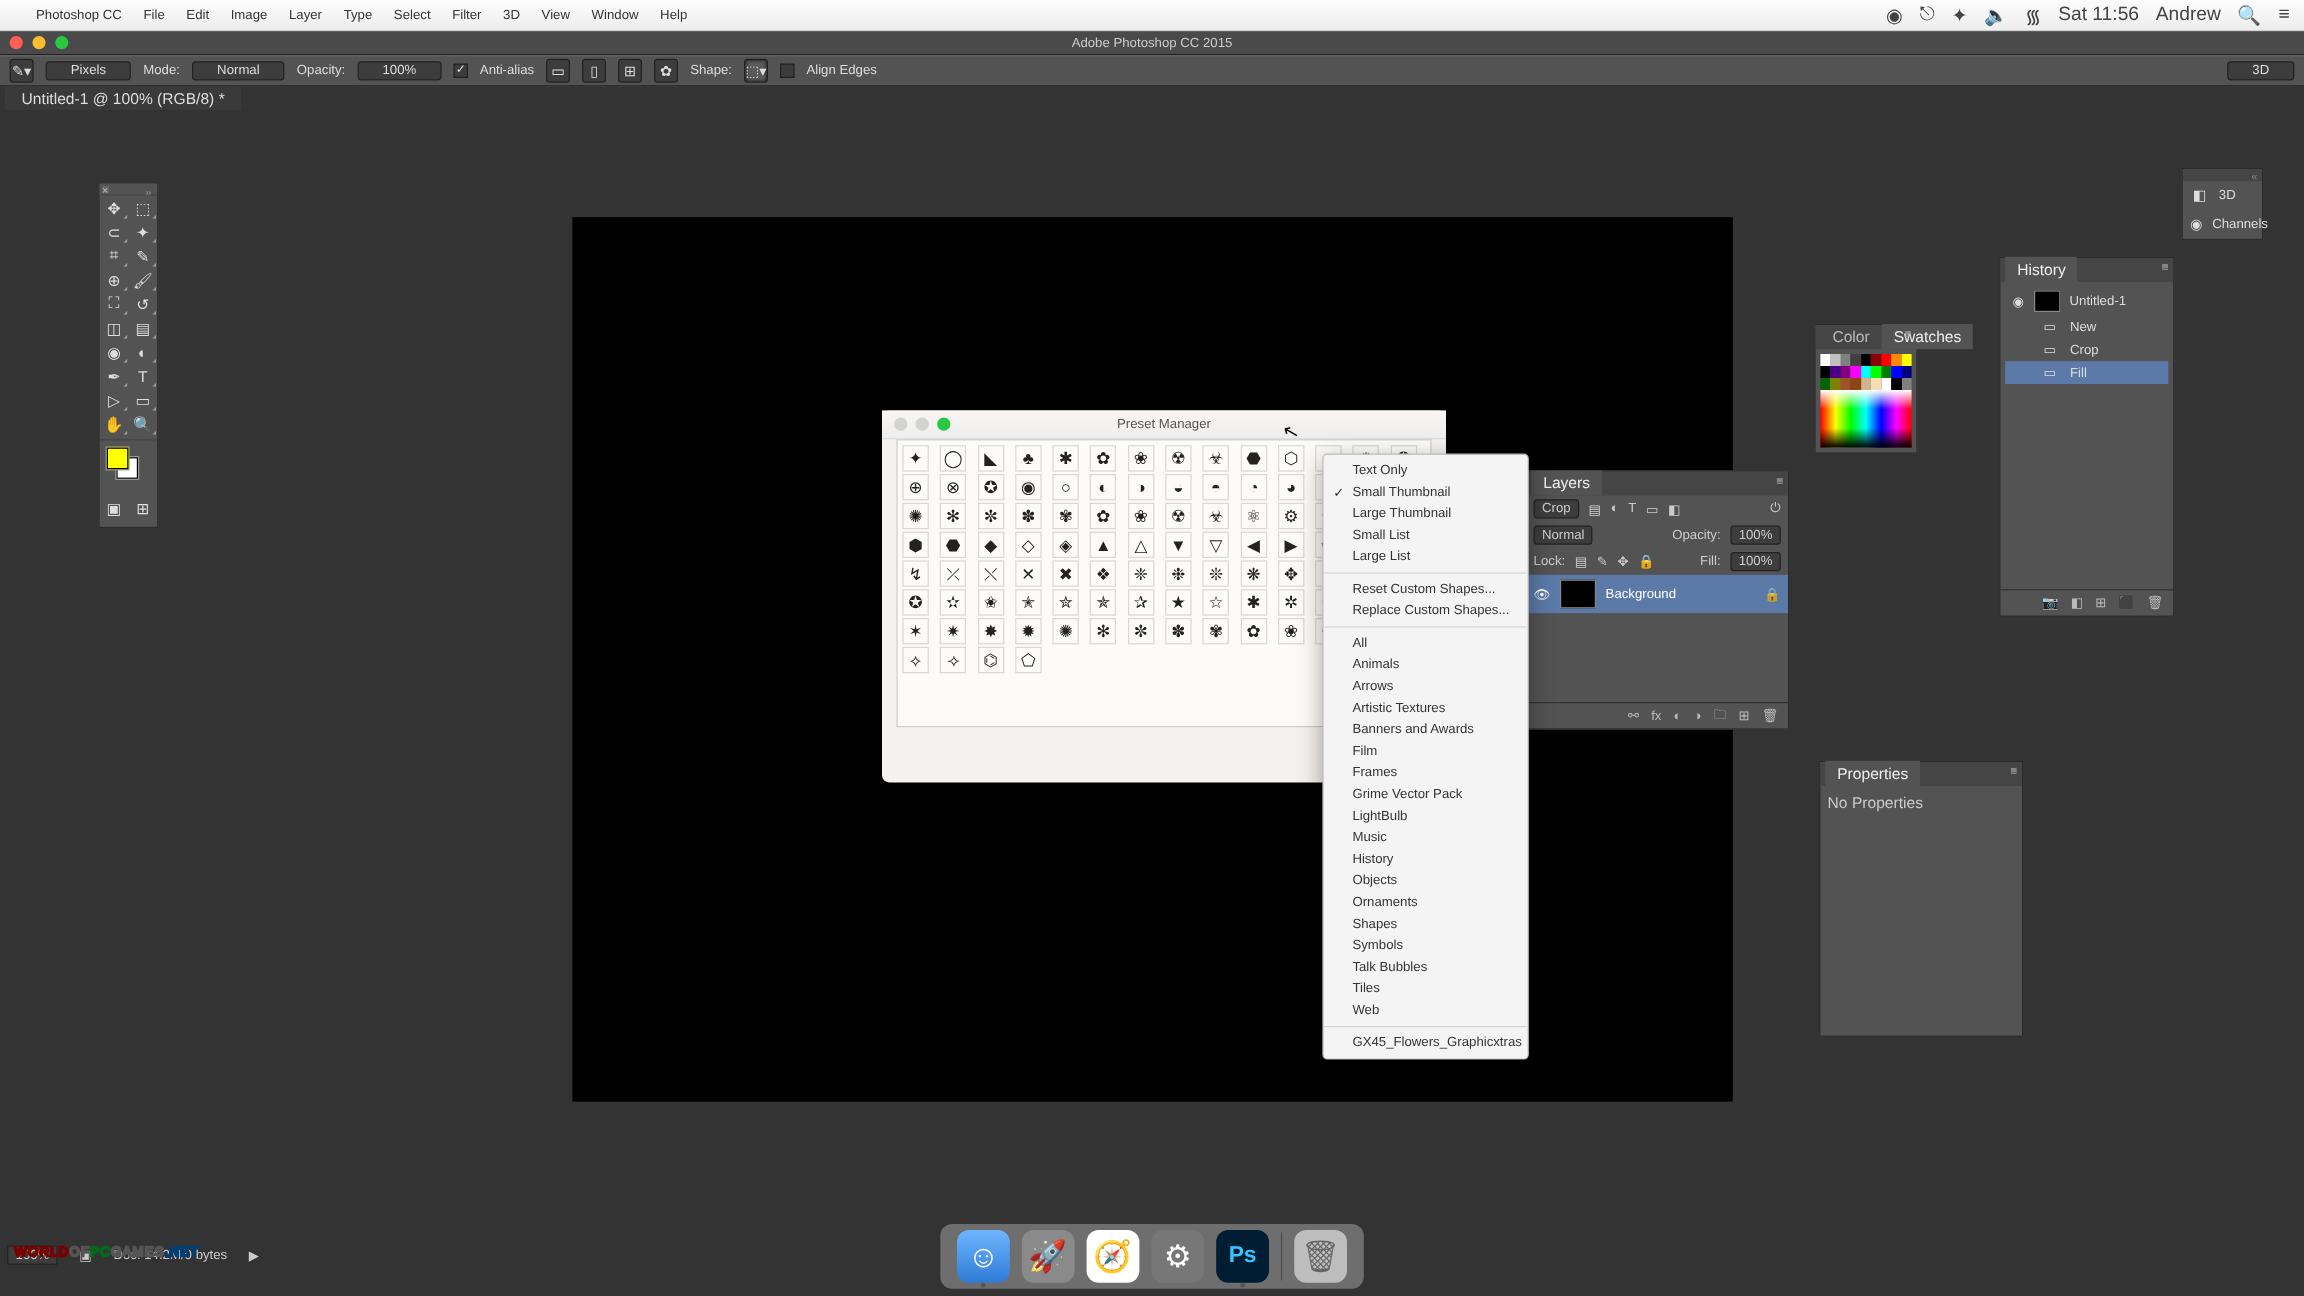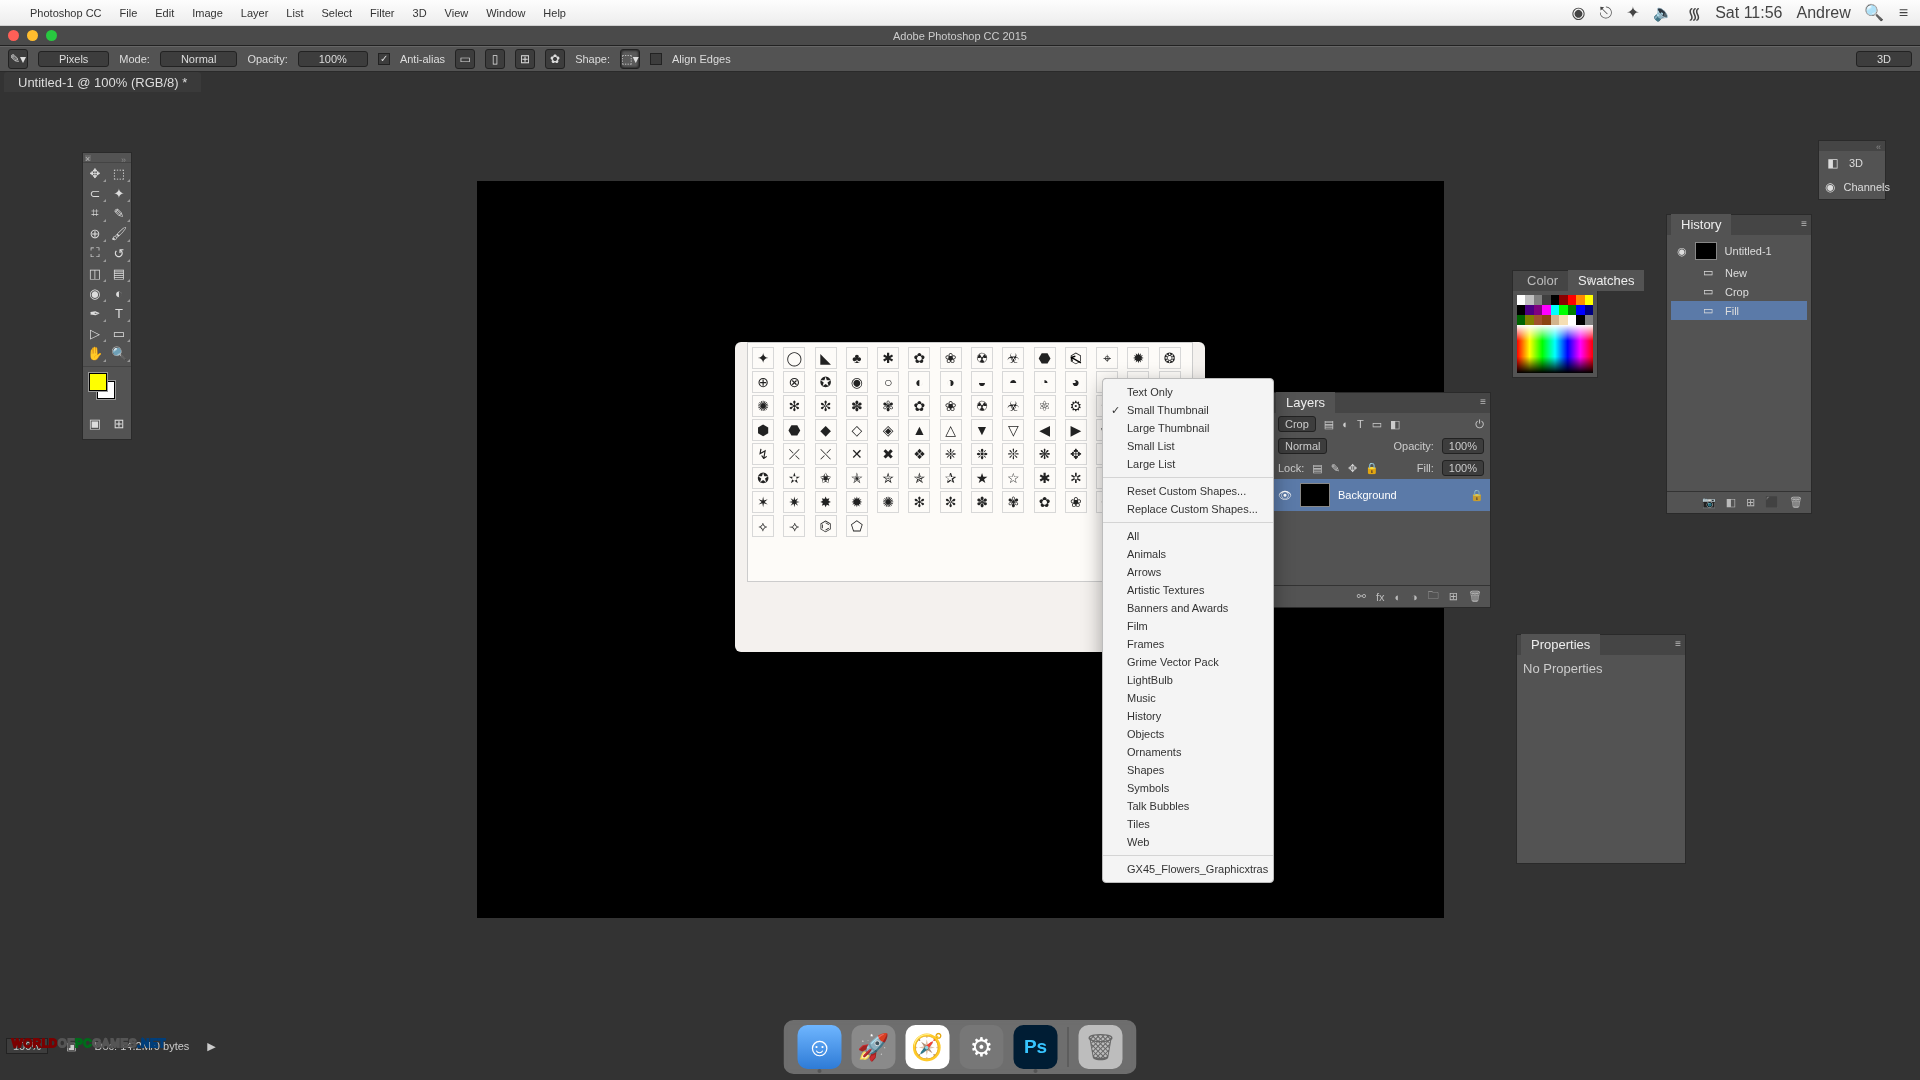--- a/index.html
+++ b/index.html
@@ -144,21 +144,21 @@
 .watermark .c{color:#00d837;-webkit-text-stroke:2px #006b1a}
 .watermark .d{color:#fff;-webkit-text-stroke:2px #555}
 .watermark .e{color:#2aa6ff;-webkit-text-stroke:2px #003e7a}
 </style>
 </head>
 <body>
 
 <div class="menubar">
   <span class="apple"></span>
   <span class="app">Photoshop CC</span>
-  <span id="mac-menus"><span class="m">File</span><span class="m">Edit</span><span class="m">Image</span><span class="m">Layer</span><span class="m">List</span><span class="m">Select</span><span class="m">Filter</span><span class="m">3D</span><span class="m">View</span><span class="m">Window</span><span class="m">Help</span></span>
+  <span id="mac-menus"><span class="m">File</span><span class="m">Edit</span><span class="m">Image</span><span class="m">Layer</span><span class="m">Type</span><span class="m">Select</span><span class="m">Filter</span><span class="m">3D</span><span class="m">View</span><span class="m">Window</span><span class="m">Help</span></span>
   <div class="right">
     <span>◉</span>
     <span>⎋</span>
     <span>✦</span>
     <span>🔈</span>
     <span>᯾</span>
     <span>Sat 11:56</span>
     <span>Andrew</span>
     <span>🔍</span>
     <span>≡</span>
@@ -398,20 +398,28 @@
 
 <div class="panel props">
   <span class="pclose">≡</span>
   <div class="tabrow">
       <div class="tab active">Properties</div>
     </div>
   <div class="msg">No Properties</div>
 </div>
 
 <div class="dialog">
+  <div class="dtitle">
+    <div class="dtraffic">
+      <span style="background:#d2d2d2"></span>
+      <span style="background:#d2d2d2"></span>
+      <span class="tl-g"></span>
+    </div>
+    <span>Preset Manager</span>
+  </div>
   <div class="grid" id="shape-grid">
       <div class="shape">✦</div>
       <div class="shape">◯</div>
       <div class="shape">◣</div>
       <div class="shape">♣</div>
       <div class="shape">✱</div>
       <div class="shape">✿</div>
       <div class="shape">❀</div>
       <div class="shape">☢</div>
       <div class="shape">☣</div>

